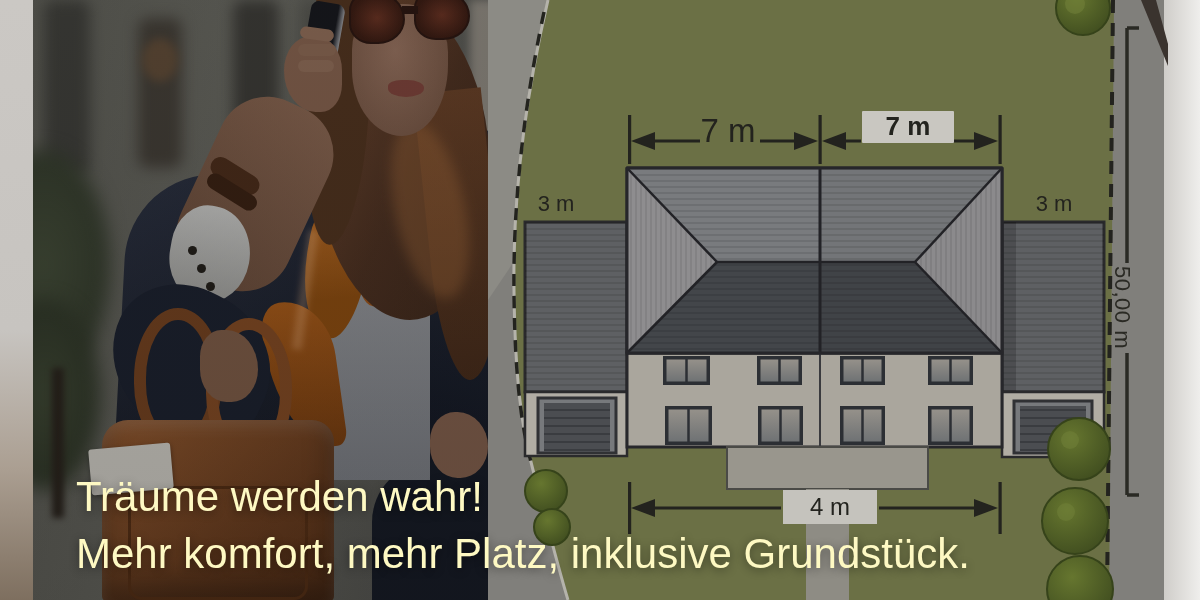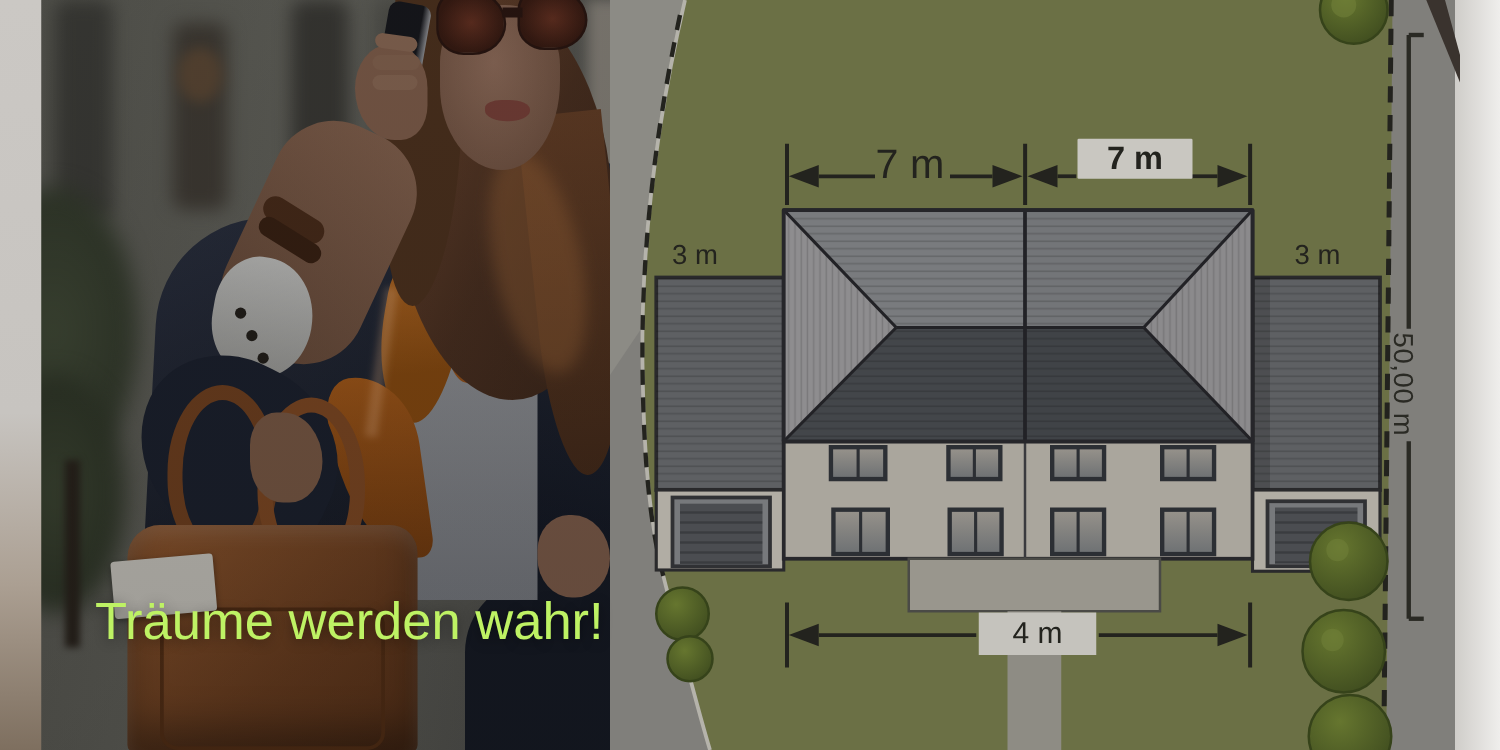--- a/index.html
+++ b/index.html
@@ -70,21 +70,21 @@
   .lbl-7L{left:690px;top:114px;width:76px;font-size:33px;font-weight:500;}
   .lbl-7R{left:862px;top:111px;width:92px;height:32px;background:#c9c7c1;font-size:26px;font-weight:700;
           display:flex;align-items:center;justify-content:center;border-radius:1px;}
   .lbl-3L{left:532px;top:192px;width:48px;font-size:22px;font-weight:500;}
   .lbl-3R{left:1030px;top:192px;width:48px;font-size:22px;font-weight:500;}
   .lbl-14{left:783px;top:490px;width:94px;height:34px;background:#c5c3bd;font-size:24px;font-weight:500;
           display:flex;align-items:center;justify-content:center;}
   .lbl-50{left:1134px;top:266px;width:92px;height:26px;font-size:22px;font-weight:500;color:#2a2a24;
           transform:rotate(90deg);transform-origin:left top;letter-spacing:.5px;text-align:left;}
   
-  .headline{position:absolute;left:76px;top:468px;z-index:9;color:#bef264;font-size:42px;font-weight:400;
+  .headline{position:absolute;left:76px;top:468px;z-index:9;color:#fef9c3;font-size:42px;font-weight:400;
             line-height:57px;letter-spacing:0;text-shadow:0 2px 10px rgba(0,0,0,.45);white-space:nowrap;}
 </style>
 </head>
 <body>
 
 <div class="canvas">
 
   <div class="photo">
     <div class="ph-bg"></div>
     <div class="c1"></div>
@@ -329,15 +329,16 @@
 
   <div class="lbl lbl-7L">7 m</div>
   <div class="lbl lbl-7R">7 m</div>
   <div class="lbl lbl-3L">3 m</div>
   <div class="lbl lbl-3R">3 m</div>
   <div class="lbl lbl-14">4 m</div>
   <div class="lbl lbl-50">50,00 m</div>
 
   <div class="headline">
     <div>Träume werden wahr!</div>
+    <div>Mehr komfort, mehr Platz, inklusive Grundstück.</div>
   </div>
 
 </div>
 
 </body></html>

